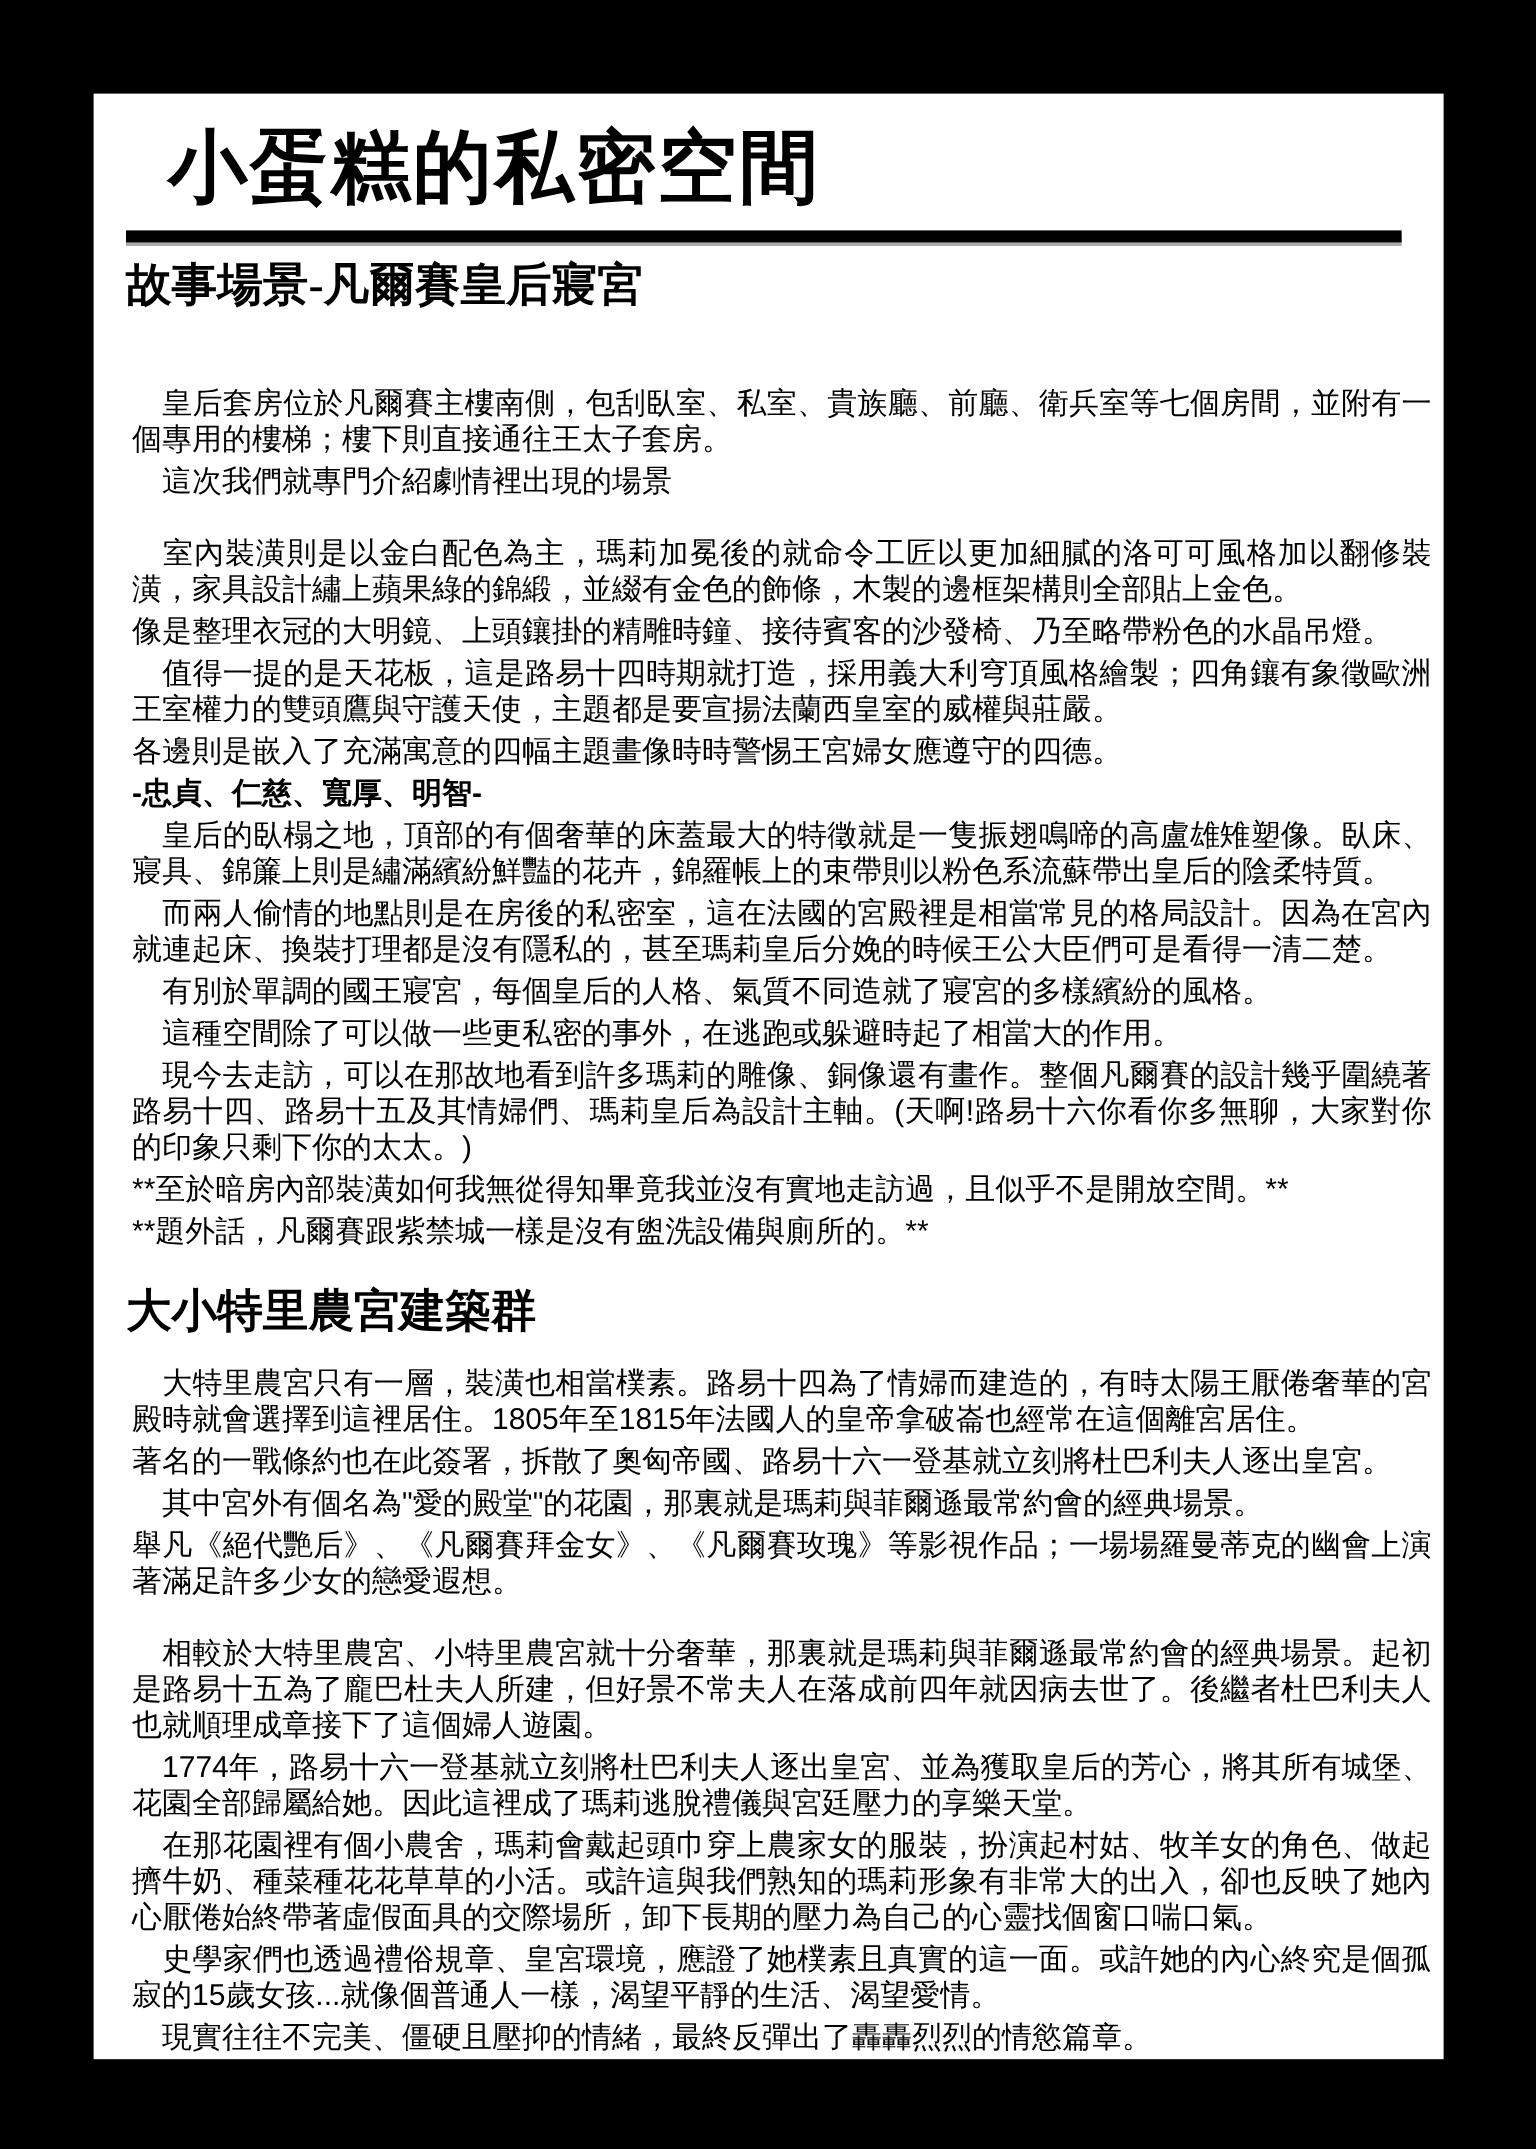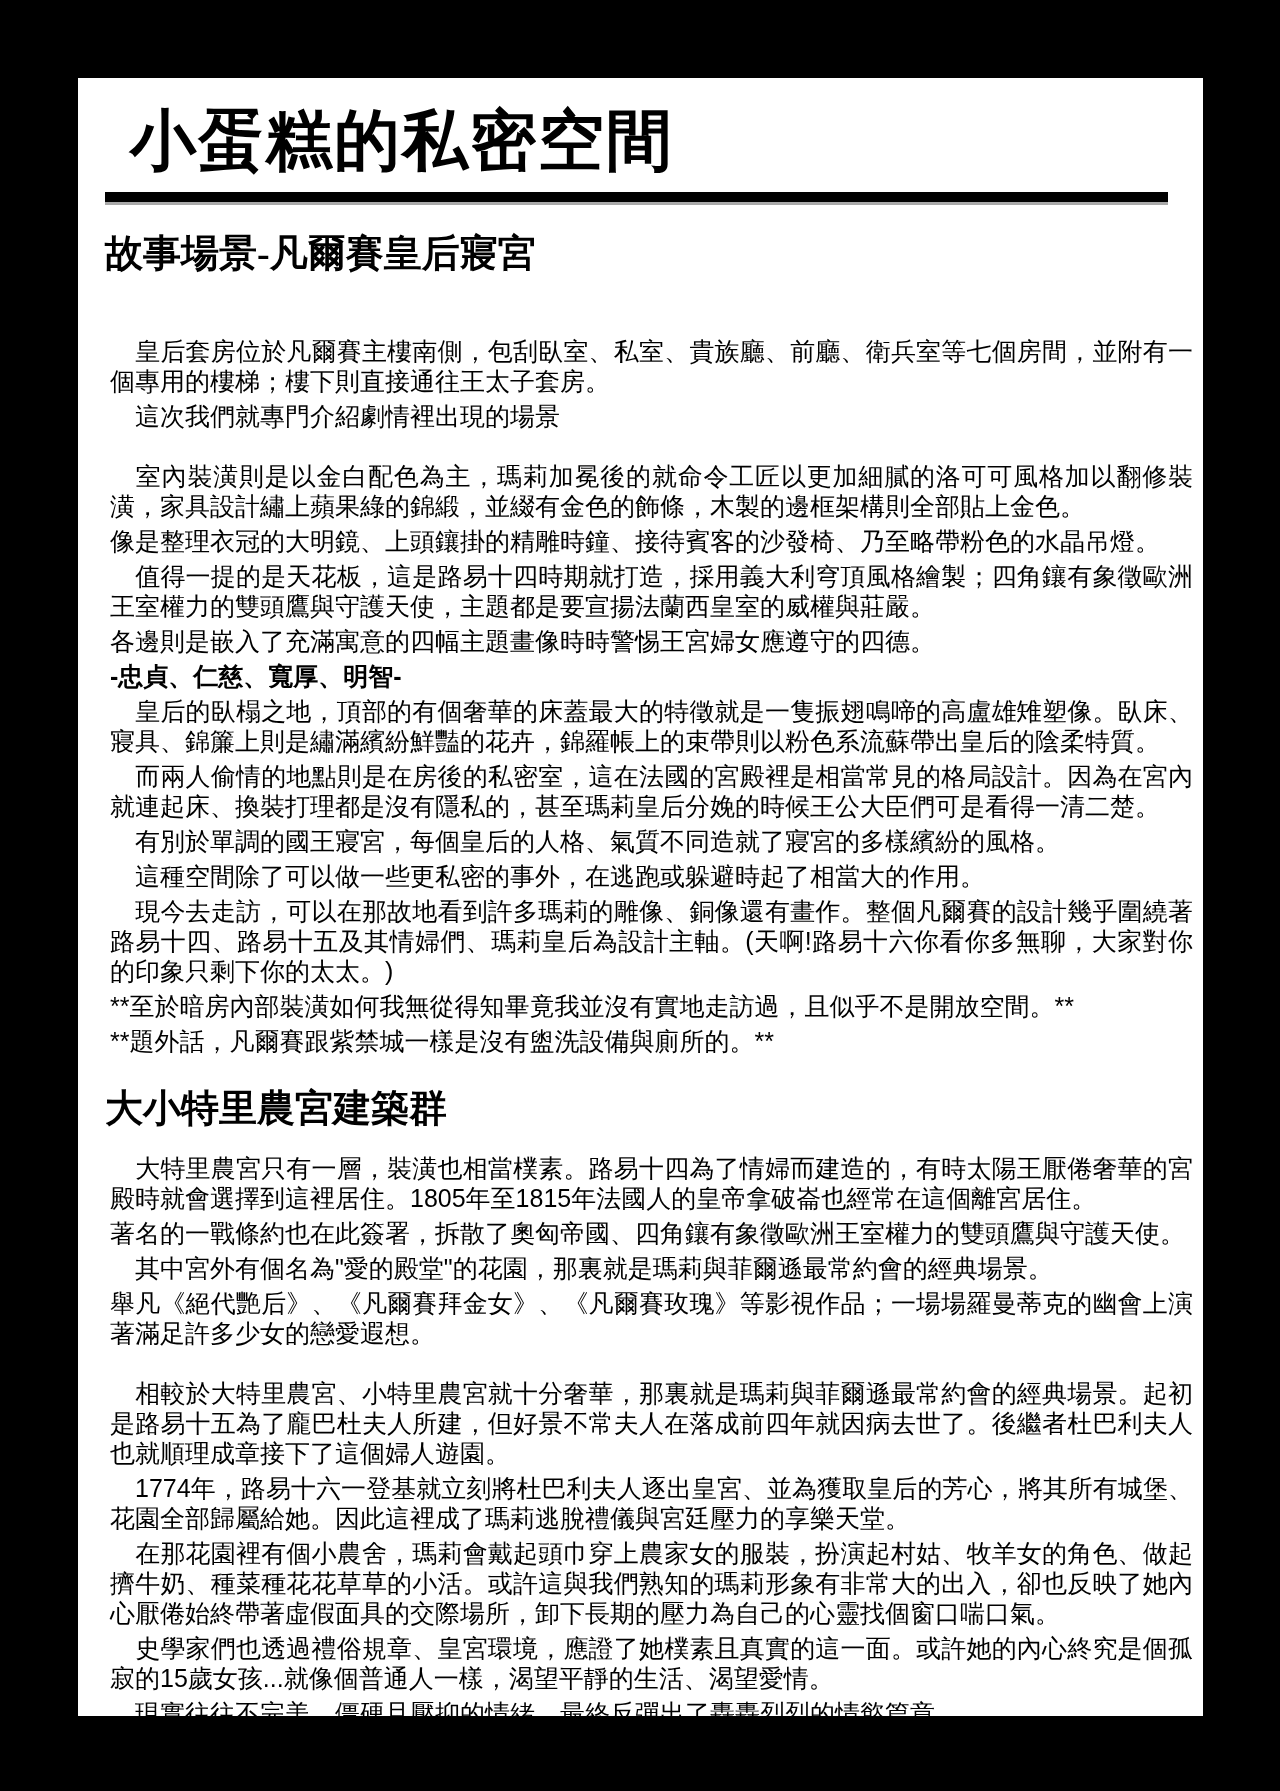--- a/index.html
+++ b/index.html
@@ -17,39 +17,39 @@
     padding:26px 5px 0 27px;
     color:#000;
     overflow:hidden;
   }
   .doc-title{
     font-family:"Liberation Serif",serif;
     font-weight:bold;
     font-size:66px;
     line-height:74px;
     letter-spacing:2px;
-    margin:0 0 0 25px;
+    margin:0 0 0 35px;
     white-space:nowrap;
   }
   .rule{
     height:10px;
     background:#000;
     margin-top:14px;
     width:calc(100% - 30px);
     box-shadow:0 3px 0 #a9a9a9;
   }
   .section-heading{
     font-family:"Liberation Serif",serif;
     font-weight:bold;
     font-size:38px;
     line-height:50px;
     margin:0;
     white-space:nowrap;
   }
-  .heading-1{margin:26px 0 58px 0;}
+  .heading-1{margin:11px 0 58px 0;}
   .heading-2{margin:27px 0 20px 0;}
   .body-text p{
     margin:5px;
     font-size:25px;
     line-height:30px;
     letter-spacing:0;
     text-align:justify;
   }
   .body-text p.center{
     text-align:left;
@@ -86,21 +86,21 @@
     <p>　這種空間除了可以做一些更私密的事外，在逃跑或躲避時起了相當大的作用。</p>
     <p>　現今去走訪，可以在那故地看到許多瑪莉的雕像、銅像還有畫作。整個凡爾賽的設計幾乎圍繞著路易十四、路易十五及其情婦們、瑪莉皇后為設計主軸。(天啊!路易十六你看你多無聊，大家對你的印象只剩下你的太太。)</p>
     <p class="center">**至於暗房內部裝潢如何我無從得知畢竟我並沒有實地走訪過，且似乎不是開放空間。**</p>
     <p class="center">**題外話，凡爾賽跟紫禁城一樣是沒有盥洗設備與廁所的。**</p>
   </div>
 
   <h2 class="section-heading heading-2">大小特里農宮建築群</h2>
 
   <div class="body-text">
     <p>　大特里農宮只有一層，裝潢也相當樸素。路易十四為了情婦而建造的，有時太陽王厭倦奢華的宮殿時就會選擇到這裡居住。1805年至1815年法國人的皇帝拿破崙也經常在這個離宮居住。</p>
-    <p>著名的一戰條約也在此簽署，拆散了奧匈帝國、四角鑲有象徵歐洲王室權力的雙頭鷹與守護天使。</p>
+    <p>著名的一戰條約也在此簽署，拆散了奧匈帝國、路易十六一登基就立刻將杜巴利夫人逐出皇宮。</p>
     <p>　其中宮外有個名為"愛的殿堂"的花園，那裏就是瑪莉與菲爾遜最常約會的經典場景。</p>
     <p>舉凡《絕代艷后》、《凡爾賽拜金女》、《凡爾賽玫瑰》等影視作品；一場場羅曼蒂克的幽會上演著滿足許多少女的戀愛遐想。</p>
     <p class="gap">　相較於大特里農宮、小特里農宮就十分奢華，那裏就是瑪莉與菲爾遜最常約會的經典場景。起初是路易十五為了龐巴杜夫人所建，但好景不常夫人在落成前四年就因病去世了。後繼者杜巴利夫人也就順理成章接下了這個婦人遊園。</p>
     <p>　1774年，路易十六一登基就立刻將杜巴利夫人逐出皇宮、並為獲取皇后的芳心，將其所有城堡、花園全部歸屬給她。因此這裡成了瑪莉逃脫禮儀與宮廷壓力的享樂天堂。</p>
     <p>　在那花園裡有個小農舍，瑪莉會戴起頭巾穿上農家女的服裝，扮演起村姑、牧羊女的角色、做起擠牛奶、種菜種花花草草的小活。或許這與我們熟知的瑪莉形象有非常大的出入，卻也反映了她內心厭倦始終帶著虛假面具的交際場所，卸下長期的壓力為自己的心靈找個窗口喘口氣。</p>
     <p>　史學家們也透過禮俗規章、皇宮環境，應證了她樸素且真實的這一面。或許她的內心終究是個孤寂的15歲女孩...就像個普通人一樣，渴望平靜的生活、渴望愛情。</p>
     <p>　現實往往不完美、僵硬且壓抑的情緒，最終反彈出了轟轟烈烈的情慾篇章。</p>
   </div>
 
 </div>

